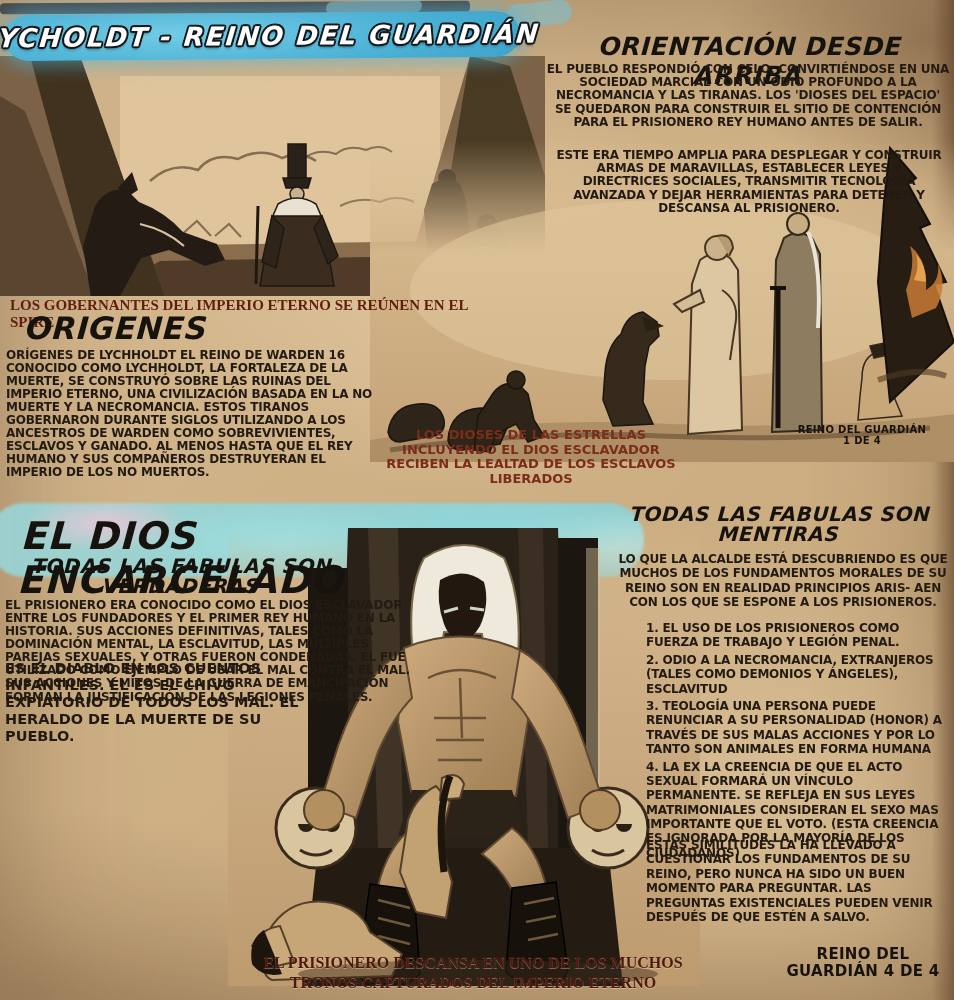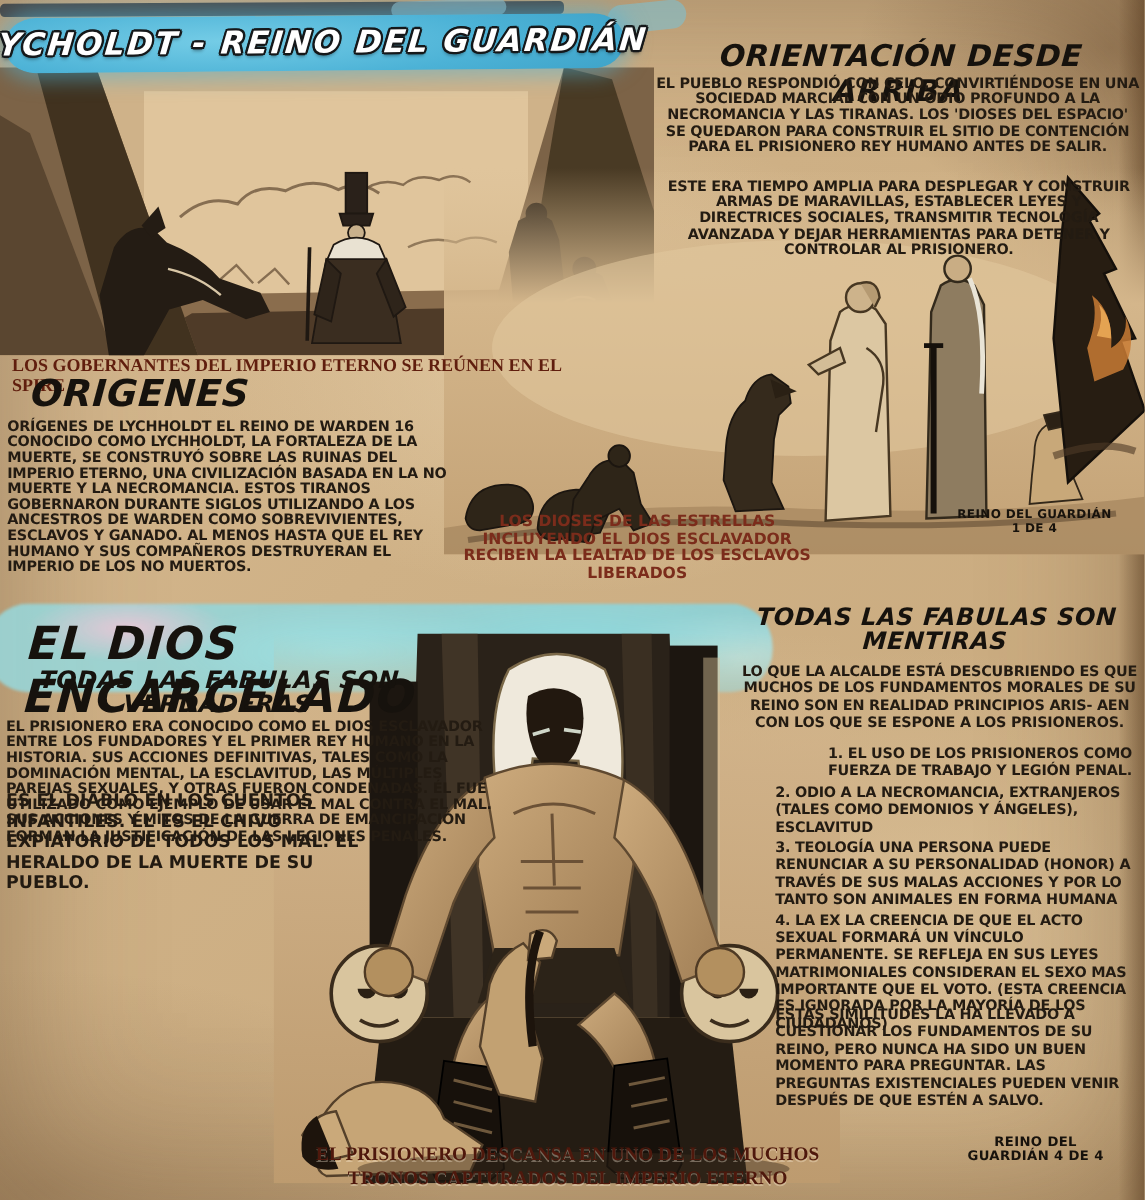--- a/index.html
+++ b/index.html
@@ -102,21 +102,21 @@
     <circle cx="447" cy="122" r="9" fill="#2a2117"></circle>
     <path d="M468 180 q20 -16 34 -6 l8 20 -6 46 -40 2 z" fill="#241c14"></path>
     <circle cx="487" cy="168" r="10" fill="#241c14"></circle>
     <path d="M470 196 q14 -8 26 -2" stroke="#cdbb9a" stroke-width="2" fill="none"></path>
     <rect x="420" y="226" width="90" height="8" fill="#1d1610"></rect>
   </svg>
   <div class="abs serif-cap z4" style="left:10px;top:297px;width:480px;font-size:15px;">LOS GOBERNANTES DEL IMPERIO ETERNO SE REÚNEN EN EL SPIRE</div>
 
   <div class="abs h-comic z4" style="left:546px;top:32px;width:408px;font-size:25px;text-align:center;">ORIENTACIÓN DESDE ARRIBA</div>
   <div class="abs comic body-text z4" style="left:546px;top:63px;width:404px;text-align:center;">EL PUEBLO RESPONDIÓ CON CELO, CONVIRTIÉNDOSE EN UNA SOCIEDAD MARCIAL CON UN ODIO PROFUNDO A LA NECROMANCIA Y LAS TIRANAS. LOS 'DIOSES DEL ESPACIO' SE QUEDARON PARA CONSTRUIR EL SITIO DE CONTENCIÓN PARA EL PRISIONERO REY HUMANO ANTES DE SALIR.</div>
-  <div class="abs comic body-text z4" style="left:556px;top:149px;width:386px;text-align:center;">ESTE ERA TIEMPO AMPLIA PARA DESPLEGAR Y CONSTRUIR ARMAS DE MARAVILLAS, ESTABLECER LEYES Y DIRECTRICES SOCIALES, TRANSMITIR TECNOLOGÍA AVANZADA Y DEJAR HERRAMIENTAS PARA DETENER Y CONTROLAR AL PRISIONERO.</div>
+  <div class="abs comic body-text z4" style="left:556px;top:149px;width:386px;text-align:center;">ESTE ERA TIEMPO AMPLIA PARA DESPLEGAR Y CONSTRUIR ARMAS DE MARAVILLAS, ESTABLECER LEYES Y DIRECTRICES SOCIALES, TRANSMITIR TECNOLOGÍA AVANZADA Y DEJAR HERRAMIENTAS PARA DETENER Y DESCANSA AL PRISIONERO.</div>
 
   <div class="abs h-comic z4" style="left:26px;top:310px;font-size:31px;">ORIGENES</div>
   <div class="abs comic body-text z4" style="left:6px;top:349px;width:372px;line-height:1.08;">ORÍGENES DE LYCHHOLDT EL REINO DE WARDEN 16 CONOCIDO COMO LYCHHOLDT, LA FORTALEZA DE LA MUERTE, SE CONSTRUYÓ SOBRE LAS RUINAS DEL IMPERIO ETERNO, UNA CIVILIZACIÓN BASADA EN LA NO MUERTE Y LA NECROMANCIA. ESTOS TIRANOS GOBERNARON DURANTE SIGLOS UTILIZANDO A LOS ANCESTROS DE WARDEN COMO SOBREVIVIENTES, ESCLAVOS Y GANADO. AL MENOS HASTA QUE EL REY HUMANO Y SUS COMPAÑEROS DESTRUYERAN EL IMPERIO DE LOS NO MUERTOS.</div>
 
   <svg class="abs z2" style="left:370px;top:140px;" width="584" height="322" viewBox="0 0 584 322">
     <defs>
       <linearGradient id="gb" x1="0" y1="0" x2="0" y2="1">
         <stop offset="0" stop-color="#d9bd93" stop-opacity="0"></stop>
         <stop offset="0.35" stop-color="#d4b68b"></stop>
         <stop offset="1" stop-color="#c3a276"></stop>
@@ -224,28 +224,28 @@
     <path d="M36 402 q-16 10 -12 34 q10 14 30 10z" fill="#1d140c"></path>
     <ellipse cx="250" cy="446" rx="180" ry="14" fill="#3c2d1c" opacity="0.45"></ellipse>
   </svg>
 
   <div class="abs h-comic z4" style="left:606px;top:504px;width:348px;font-size:20px;text-align:center;line-height:1.0;">
     <div>TODAS LAS FABULAS SON</div>
     <div>MENTIRAS</div>
   </div>
   <div class="abs comic body-text z4" style="left:614px;top:552px;width:338px;line-height:1.2;text-align:center;">LO QUE LA ALCALDE ESTÁ DESCUBRIENDO ES QUE MUCHOS DE LOS FUNDAMENTOS MORALES DE SU REINO SON EN REALIDAD PRINCIPIOS ARIS- AEN CON LOS QUE SE ESPONE A LOS PRISIONEROS.</div>
   <div class="abs z4" style="left:646px;top:621px;width:302px;">
-    <div class="comic body-text" style="line-height:1.2;margin-bottom:3px;margin-left:44px;">1. EL USO DE LOS PRISIONEROS COMO FUERZA DE TRABAJO Y LEGIÓN PENAL.</div>
+    <div class="comic body-text" style="line-height:1.2;margin-bottom:3px;">1. EL USO DE LOS PRISIONEROS COMO FUERZA DE TRABAJO Y LEGIÓN PENAL.</div>
     <div class="comic body-text" style="line-height:1.2;margin-bottom:3px;">2. ODIO A LA NECROMANCIA, EXTRANJEROS (TALES COMO DEMONIOS Y ÁNGELES), ESCLAVITUD</div>
     <div class="comic body-text" style="line-height:1.2;margin-bottom:3px;">3. TEOLOGÍA UNA PERSONA PUEDE RENUNCIAR A SU PERSONALIDAD (HONOR) A TRAVÉS DE SUS MALAS ACCIONES Y POR LO TANTO SON ANIMALES EN FORMA HUMANA</div>
     <div class="comic body-text" style="line-height:1.2;">4. LA EX LA CREENCIA DE QUE EL ACTO SEXUAL FORMARÁ UN VÍNCULO PERMANENTE. SE REFLEJA EN SUS LEYES MATRIMONIALES CONSIDERAN EL SEXO MAS IMPORTANTE QUE EL VOTO. (ESTA CREENCIA ES IGNORADA POR LA MAYORÍA DE LOS CIUDADANOS)</div>
   </div>
   <div class="abs serif-cap z4" style="left:248px;top:953px;width:450px;font-size:16px;text-align:center;line-height:1.22;color:#4f180c;text-shadow:0 1px 0 rgba(255,240,220,.35);">
     <div>EL PRISIONERO DESCANSA EN UNO DE LOS MUCHOS</div>
     <div>TRONOS CAPTURADOS DEL IMPERIO ETERNO</div>
   </div>
 
   <div class="abs comic body-text z4" style="left:646px;top:838px;width:305px;line-height:1.2;">ESTAS SIMILITUDES LA HA LLEVADO A CUESTIONAR LOS FUNDAMENTOS DE SU REINO, PERO NUNCA HA SIDO UN BUEN MOMENTO PARA PREGUNTAR. LAS PREGUNTAS EXISTENCIALES PUEDEN VENIR DESPUÉS DE QUE ESTÉN A SALVO.</div>
-  <div class="abs marker z4" style="left:772px;top:946px;width:182px;font-size:11px;">
+  <div class="abs marker z4" style="left:772px;top:946px;width:182px;font-size:15px;">
     <div>REINO DEL</div>
     <div>GUARDIÁN 4 DE 4</div>
   </div>
 </div>
 
 </body></html>

